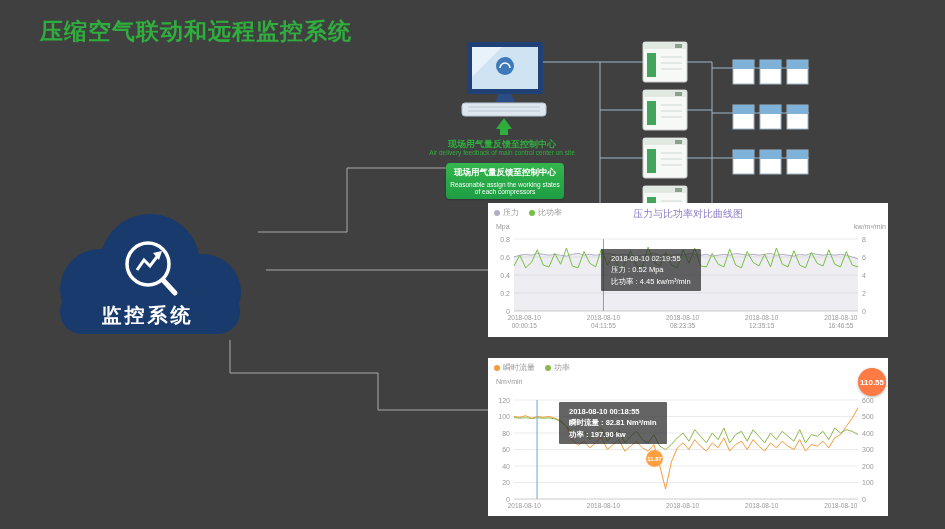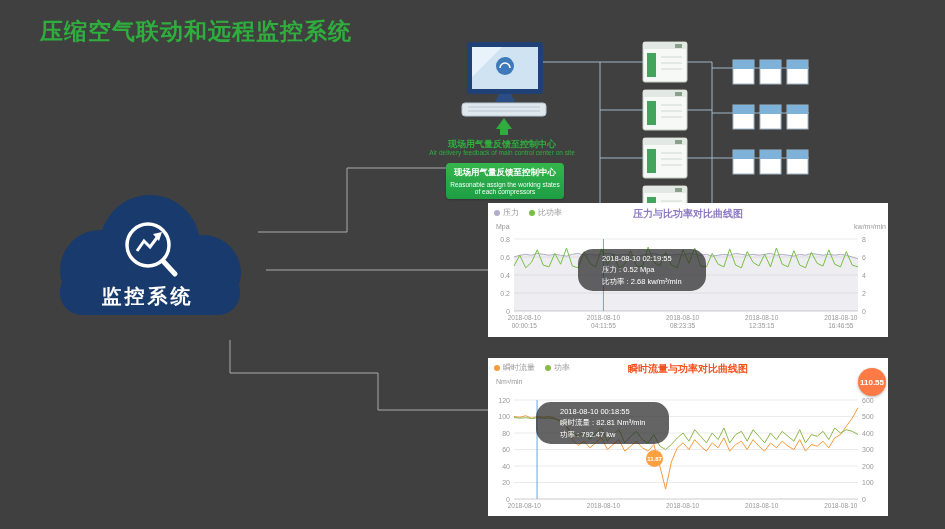--- a/index.html
+++ b/index.html
@@ -1,21 +1,21 @@
 <!DOCTYPE html>
 <html><head>
 <meta charset="utf-8">
 <style>
   html,body{margin:0;padding:0;background:#fff;}
   .page{position:relative;width:945px;height:529px;background:#404040;overflow:hidden;
         font-family:"Liberation Sans",sans-serif;}
   .page-title{position:absolute;left:40px;top:16px;margin:0;font-size:23px;font-weight:bold;
               letter-spacing:1px;}
   
-  .cloud{position:absolute;left:35px;top:185px;width:225px;height:150px;}
+  .cloud{position:absolute;left:35px;top:204px;width:225px;height:150px;}
   .cloud svg{position:absolute;left:0;top:0;}
   .cloud-label{position:absolute;left:0;top:98px;width:100%;text-align:center;color:#fff;
                font-size:20px;font-weight:bold;letter-spacing:3px;}
   
   .lbl-cn{position:absolute;left:432px;top:138px;width:140px;text-align:center;
           font-size:9px;font-weight:bold;}
   .lbl-en{position:absolute;left:428px;top:149px;width:148px;text-align:center;font-size:6.5px;}
   .assign-box{position:absolute;left:446px;top:163px;width:112px;border-radius:4px;
               background:linear-gradient(180deg,#35b64c,#1d9e44);color:#fff;text-align:center;
               padding:4px 3px;box-shadow:0 1px 2px rgba(0,0,0,.2);}
@@ -23,30 +23,30 @@
   .assign-en{font-size:6.5px;margin-top:2px;opacity:.95;}
   
   .chart{position:absolute;background:#fff;}
   #chart1{left:488px;top:203px;width:400px;height:134px;}
   #chart2{left:488px;top:358px;width:400px;height:158px;}
   .legend{position:absolute;left:6px;top:4px;display:flex;gap:10px;font-size:8px;color:#999;
           align-items:flex-start;z-index:3;}
   .legend .li{display:flex;align-items:center;gap:3px;cursor:pointer;}
   .dot{width:6px;height:6px;border-radius:50%;display:inline-block;}
   .ctitle{position:absolute;left:0;right:0;top:4px;text-align:center;font-size:10px;
-          font-weight:bold;z-index:2;}
+          font-weight:normal;z-index:2;}
   .unitL{position:absolute;left:8px;top:20px;font-size:7px;color:#999;}
   .unitR{position:absolute;right:2px;top:20px;font-size:7px;color:#999;}
   .plot{position:absolute;left:0;}
   #c1svg{top:32px;}
   #c2svg{top:36px;}
-  .tooltip{position:absolute;background:rgba(40,40,40,.72);color:#fff;border-radius:15px;
-           padding:4px 24px;font-size:7.5px;line-height:1.5;z-index:4;white-space:nowrap;}
+  .tooltip{position:absolute;background:rgba(40,40,40,.72);color:#fff;border-radius:1px;
+           padding:4px 10px;font-size:7.5px;line-height:1.5;z-index:4;white-space:nowrap;margin-left:23px;}
   #tt1{left:90px;top:46px;}
-  #tt2{left:48px;top:44px;}
+  #tt2{left:48px;top:44px;font-weight:bold;}
   .badge{position:absolute;width:28px;height:28px;border-radius:50%;display:flex;align-items:center;
          justify-content:center;color:#fff;font-size:8px;font-weight:bold;z-index:5;
          box-shadow:0 1px 3px rgba(0,0,0,.3);}
   #badge-max{left:370px;top:10px;}
   .dip{position:absolute;width:17px;height:17px;border-radius:50%;display:flex;align-items:center;
        justify-content:center;color:#fff;font-size:6px;font-weight:bold;z-index:5;}
   #dip-marker{left:158px;top:92px;}
   .bg-svg{position:absolute;left:0;top:0;z-index:0;}
 </style>
 </head>
@@ -200,36 +200,35 @@
         <text x="352.8" y="85" text-anchor="middle" font-size="6.5" fill="#999">2018-08-10</text>
         <text x="352.8" y="93" text-anchor="middle" font-size="6.5" fill="#999">16:46:55</text>
         <polygon points="26.0,22.0 31.8,20.2 37.7,19.3 43.5,20.2 49.3,18.4 55.2,19.3 61.0,20.2 66.8,19.3 72.6,20.2 78.5,21.1 84.3,19.3 90.1,18.4 96.0,20.2 101.8,19.3 107.6,20.2 113.5,19.3 119.3,18.4 125.1,19.3 130.9,20.2 136.8,19.3 142.6,20.2 148.4,21.1 154.3,20.2 160.1,19.3 165.9,18.4 171.8,20.2 177.6,19.3 183.4,20.2 189.3,19.3 195.1,20.2 200.9,18.4 206.7,19.3 212.6,20.2 218.4,19.3 224.2,21.1 230.1,20.2 235.9,19.3 241.7,20.2 247.6,18.4 253.4,19.3 259.2,20.2 265.1,19.3 270.9,20.2 276.7,19.3 282.5,18.4 288.4,20.2 294.2,19.3 300.0,20.2 305.9,21.1 311.7,19.3 317.5,20.2 323.4,18.4 329.2,19.3 335.0,20.2 340.8,19.3 346.7,20.2 352.5,19.3 358.3,20.2 364.2,22.0 370.0,23.8 370,76 26,76" fill="rgba(179,174,198,0.22)" stroke="none"></polygon>
         <polyline points="26.0,22.0 31.8,20.2 37.7,19.3 43.5,20.2 49.3,18.4 55.2,19.3 61.0,20.2 66.8,19.3 72.6,20.2 78.5,21.1 84.3,19.3 90.1,18.4 96.0,20.2 101.8,19.3 107.6,20.2 113.5,19.3 119.3,18.4 125.1,19.3 130.9,20.2 136.8,19.3 142.6,20.2 148.4,21.1 154.3,20.2 160.1,19.3 165.9,18.4 171.8,20.2 177.6,19.3 183.4,20.2 189.3,19.3 195.1,20.2 200.9,18.4 206.7,19.3 212.6,20.2 218.4,19.3 224.2,21.1 230.1,20.2 235.9,19.3 241.7,20.2 247.6,18.4 253.4,19.3 259.2,20.2 265.1,19.3 270.9,20.2 276.7,19.3 282.5,18.4 288.4,20.2 294.2,19.3 300.0,20.2 305.9,21.1 311.7,19.3 317.5,20.2 323.4,18.4 329.2,19.3 335.0,20.2 340.8,19.3 346.7,20.2 352.5,19.3 358.3,20.2 364.2,22.0 370.0,23.8" fill="none" stroke="#b3aec6" stroke-width="1"></polyline>
         <polyline points="26.0,31.0 31.8,20.2 37.7,32.8 43.5,27.4 49.3,14.8 55.2,30.1 61.0,31.9 66.8,18.4 72.6,29.2 78.5,13.0 84.3,31.0 90.1,32.8 96.0,16.6 101.8,28.3 107.6,31.9 113.5,13.9 119.3,30.1 125.1,19.3 130.9,32.8 136.8,29.2 142.6,15.7 148.4,31.0 154.3,31.9 160.1,12.1 165.9,27.4 171.8,31.0 177.6,17.5 183.4,30.1 189.3,32.8 195.1,14.8 200.9,28.3 206.7,13.0 212.6,31.0 218.4,31.9 224.2,18.4 230.1,29.2 235.9,31.9 241.7,13.9 247.6,30.1 253.4,32.8 259.2,16.6 265.1,27.4 270.9,31.0 276.7,19.3 282.5,31.9 288.4,13.0 294.2,29.2 300.0,31.9 305.9,15.7 311.7,30.1 317.5,32.8 323.4,17.5 329.2,28.3 335.0,31.0 340.8,14.8 346.7,29.2 352.5,31.9 358.3,16.6 364.2,30.1 370.0,31.9" fill="none" stroke="#76c043" stroke-width="1"></polyline>
         <line x1="115.44" y1="4" x2="115.44" y2="76" stroke="#6aa7d8" stroke-width="1"></line>
       </svg>
     <div class="tooltip" id="tt1">
       <div>2018-08-10 02:19:55</div>
       <div>压力 : 0.52 Mpa</div>
-      <div>比功率 : 2.68 kw/m³/min</div>
+      <div>比功率 : 4.45 kw/m³/min</div>
     </div>
   </div>
 
   <div class="chart" id="chart2">
     <div class="legend">
       <span class="li">
         <span class="dot" style="background: rgb(243, 156, 61);"></span>
         <span>瞬时流量</span>
       </span>
       <span class="li">
         <span class="dot" style="background: rgb(141, 184, 74);"></span>
         <span>功率</span>
       </span>
     </div>
-    <div class="ctitle" style="color: rgb(244, 81, 30);">瞬时流量与功率对比曲线图</div>
     <div class="unitL">Nm³/min</div>
     <svg id="c2svg" class="plot" width="400" height="119">
         <line x1="26" y1="6" x2="370" y2="6" stroke="#ebebeb" stroke-width="1"></line>
         <text x="22" y="8.5" text-anchor="end" font-size="7" fill="#999">120</text>
         <text x="374" y="8.5" text-anchor="start" font-size="7" fill="#999">600</text>
         <line x1="26" y1="22.5" x2="370" y2="22.5" stroke="#ebebeb" stroke-width="1"></line>
         <text x="22" y="25" text-anchor="end" font-size="7" fill="#999">100</text>
         <text x="374" y="25" text-anchor="start" font-size="7" fill="#999">500</text>
         <line x1="26" y1="39" x2="370" y2="39" stroke="#ebebeb" stroke-width="1"></line>
         <text x="22" y="41.5" text-anchor="end" font-size="7" fill="#999">80</text>
@@ -251,19 +250,19 @@
         <text x="194.56" y="114" text-anchor="middle" font-size="6.5" fill="#999">2018-08-10</text>
         <text x="273.67999999999995" y="114" text-anchor="middle" font-size="6.5" fill="#999">2018-08-10</text>
         <text x="352.8" y="114" text-anchor="middle" font-size="6.5" fill="#999">2018-08-10</text>
         <polyline points="26.0,22.5 31.8,23.3 37.7,21.7 43.5,24.2 49.3,22.5 55.2,23.3 61.0,22.5 66.8,24.2 72.6,26.6 78.5,32.4 84.3,45.6 90.1,51.4 96.0,47.2 101.8,53.8 107.6,48.9 113.5,43.1 119.3,55.5 125.1,50.5 130.9,45.6 136.8,57.1 142.6,52.2 148.4,47.2 154.3,53.8 160.1,57.1 165.9,50.5 171.8,72.0 177.6,95.1 183.4,67.9 189.3,53.8 195.1,48.9 200.9,55.5 206.7,45.6 212.6,52.2 218.4,57.1 224.2,48.9 230.1,53.8 235.9,43.9 241.7,57.1 247.6,50.5 253.4,47.2 259.2,55.5 265.1,45.6 270.9,52.2 276.7,57.1 282.5,48.9 288.4,53.8 294.2,47.2 300.0,52.2 305.9,55.5 311.7,45.6 317.5,57.1 323.4,50.5 329.2,52.2 335.0,47.2 340.8,53.8 346.7,43.9 352.5,40.6 358.3,32.4 364.2,24.2 370.0,13.8" fill="none" stroke="#f39c3d" stroke-width="1"></polyline>
         <polyline points="26.0,23.5 31.8,24.2 37.7,23.7 43.5,24.5 49.3,23.8 55.2,24.2 61.0,24.0 66.8,24.8 72.6,27.4 78.5,32.4 84.3,39.0 90.1,42.3 96.0,37.3 101.8,45.6 107.6,39.0 113.5,34.0 119.3,47.2 125.1,40.6 130.9,35.7 136.8,48.9 142.6,42.3 148.4,37.3 154.3,45.6 160.1,48.9 165.9,40.6 171.8,52.2 177.6,55.5 183.4,50.5 189.3,43.9 195.1,39.0 200.9,47.2 206.7,35.7 212.6,42.3 218.4,48.9 224.2,39.0 230.1,45.6 235.9,34.0 241.7,48.9 247.6,40.6 253.4,37.3 259.2,47.2 265.1,35.7 270.9,42.3 276.7,48.9 282.5,39.0 288.4,45.6 294.2,37.3 300.0,42.3 305.9,47.2 311.7,35.7 317.5,48.9 323.4,40.6 329.2,42.3 335.0,37.3 340.8,45.6 346.7,34.0 352.5,39.0 358.3,35.7 364.2,37.3 370.0,40.6" fill="none" stroke="#8db84a" stroke-width="1"></polyline>
         <line x1="49.048" y1="6" x2="49.048" y2="105" stroke="#6aa7d8" stroke-width="1"></line>
       </svg>
     <div class="tooltip" id="tt2">
       <div>2018-08-10 00:18:55</div>
       <div>瞬时流量 : 82.81 Nm³/min</div>
-      <div>功率 : 792.47 kw</div>
+      <div>功率 : 197.90 kw</div>
     </div>
     <div class="badge" id="badge-max" style="background: rgb(255, 122, 69);">110.55</div>
     <div class="dip" id="dip-marker" style="background: rgb(255, 160, 64);">11.87</div>
   </div>
 
 </div>
 
 </body></html>

